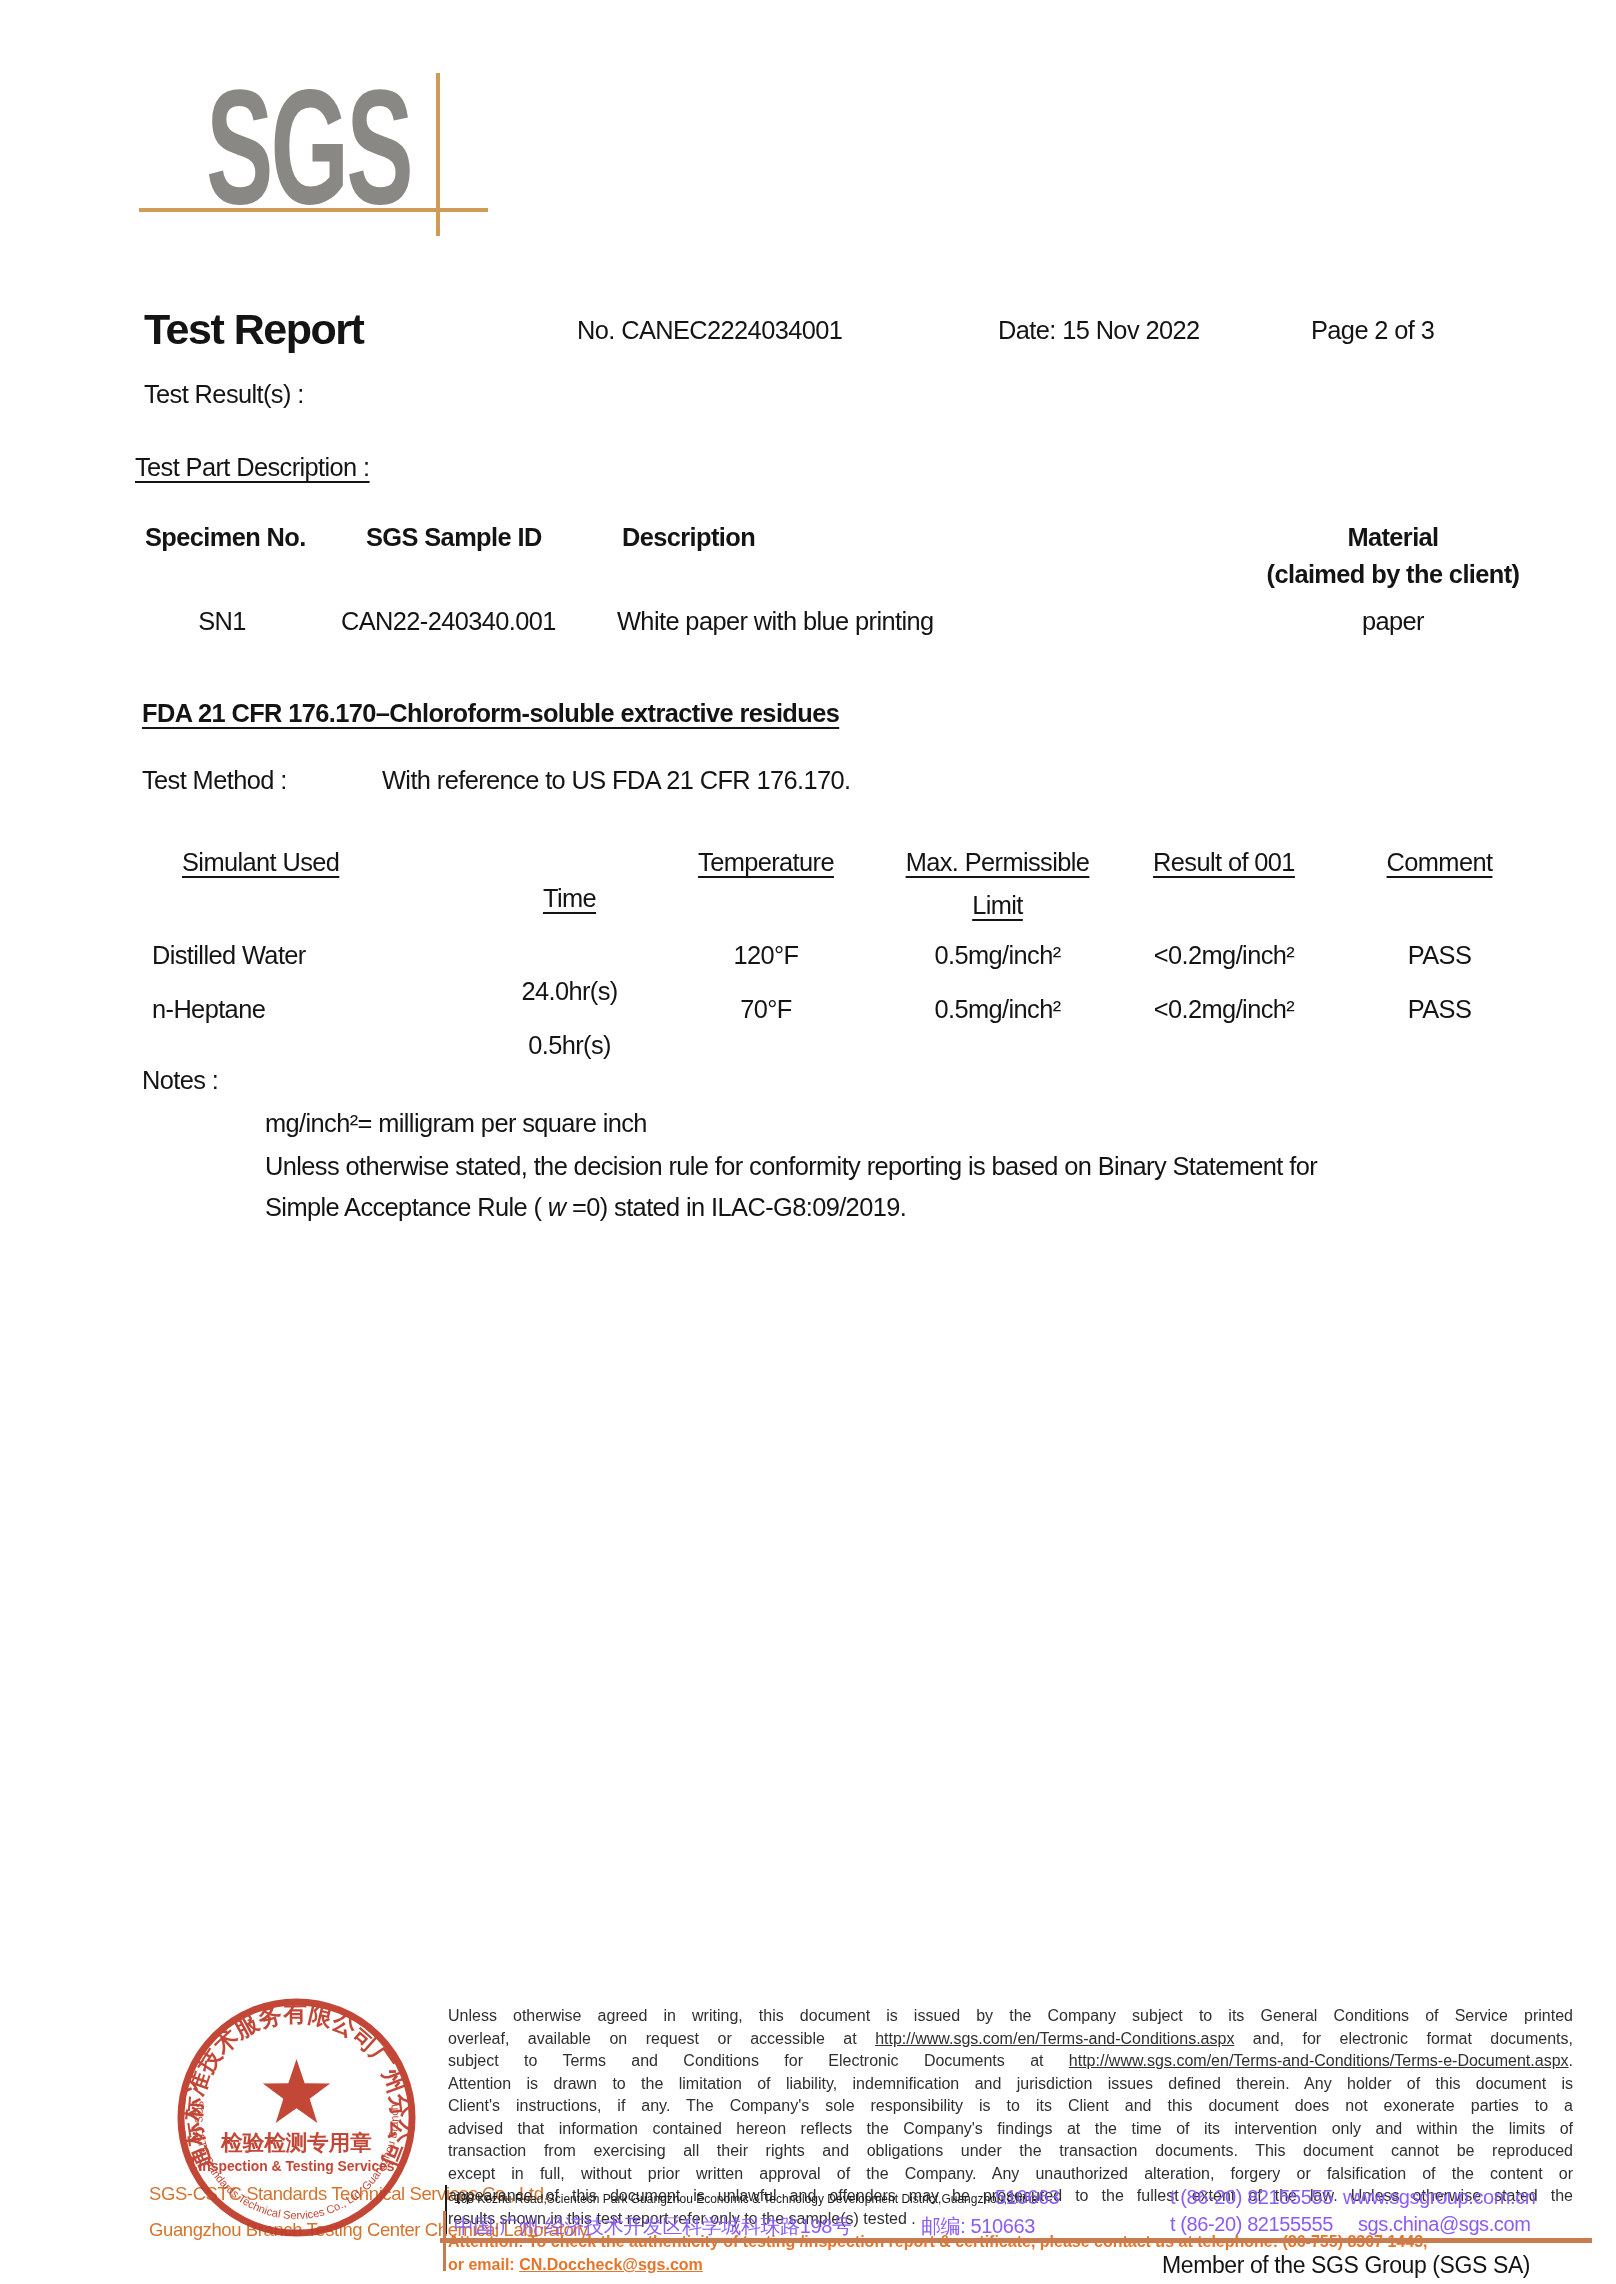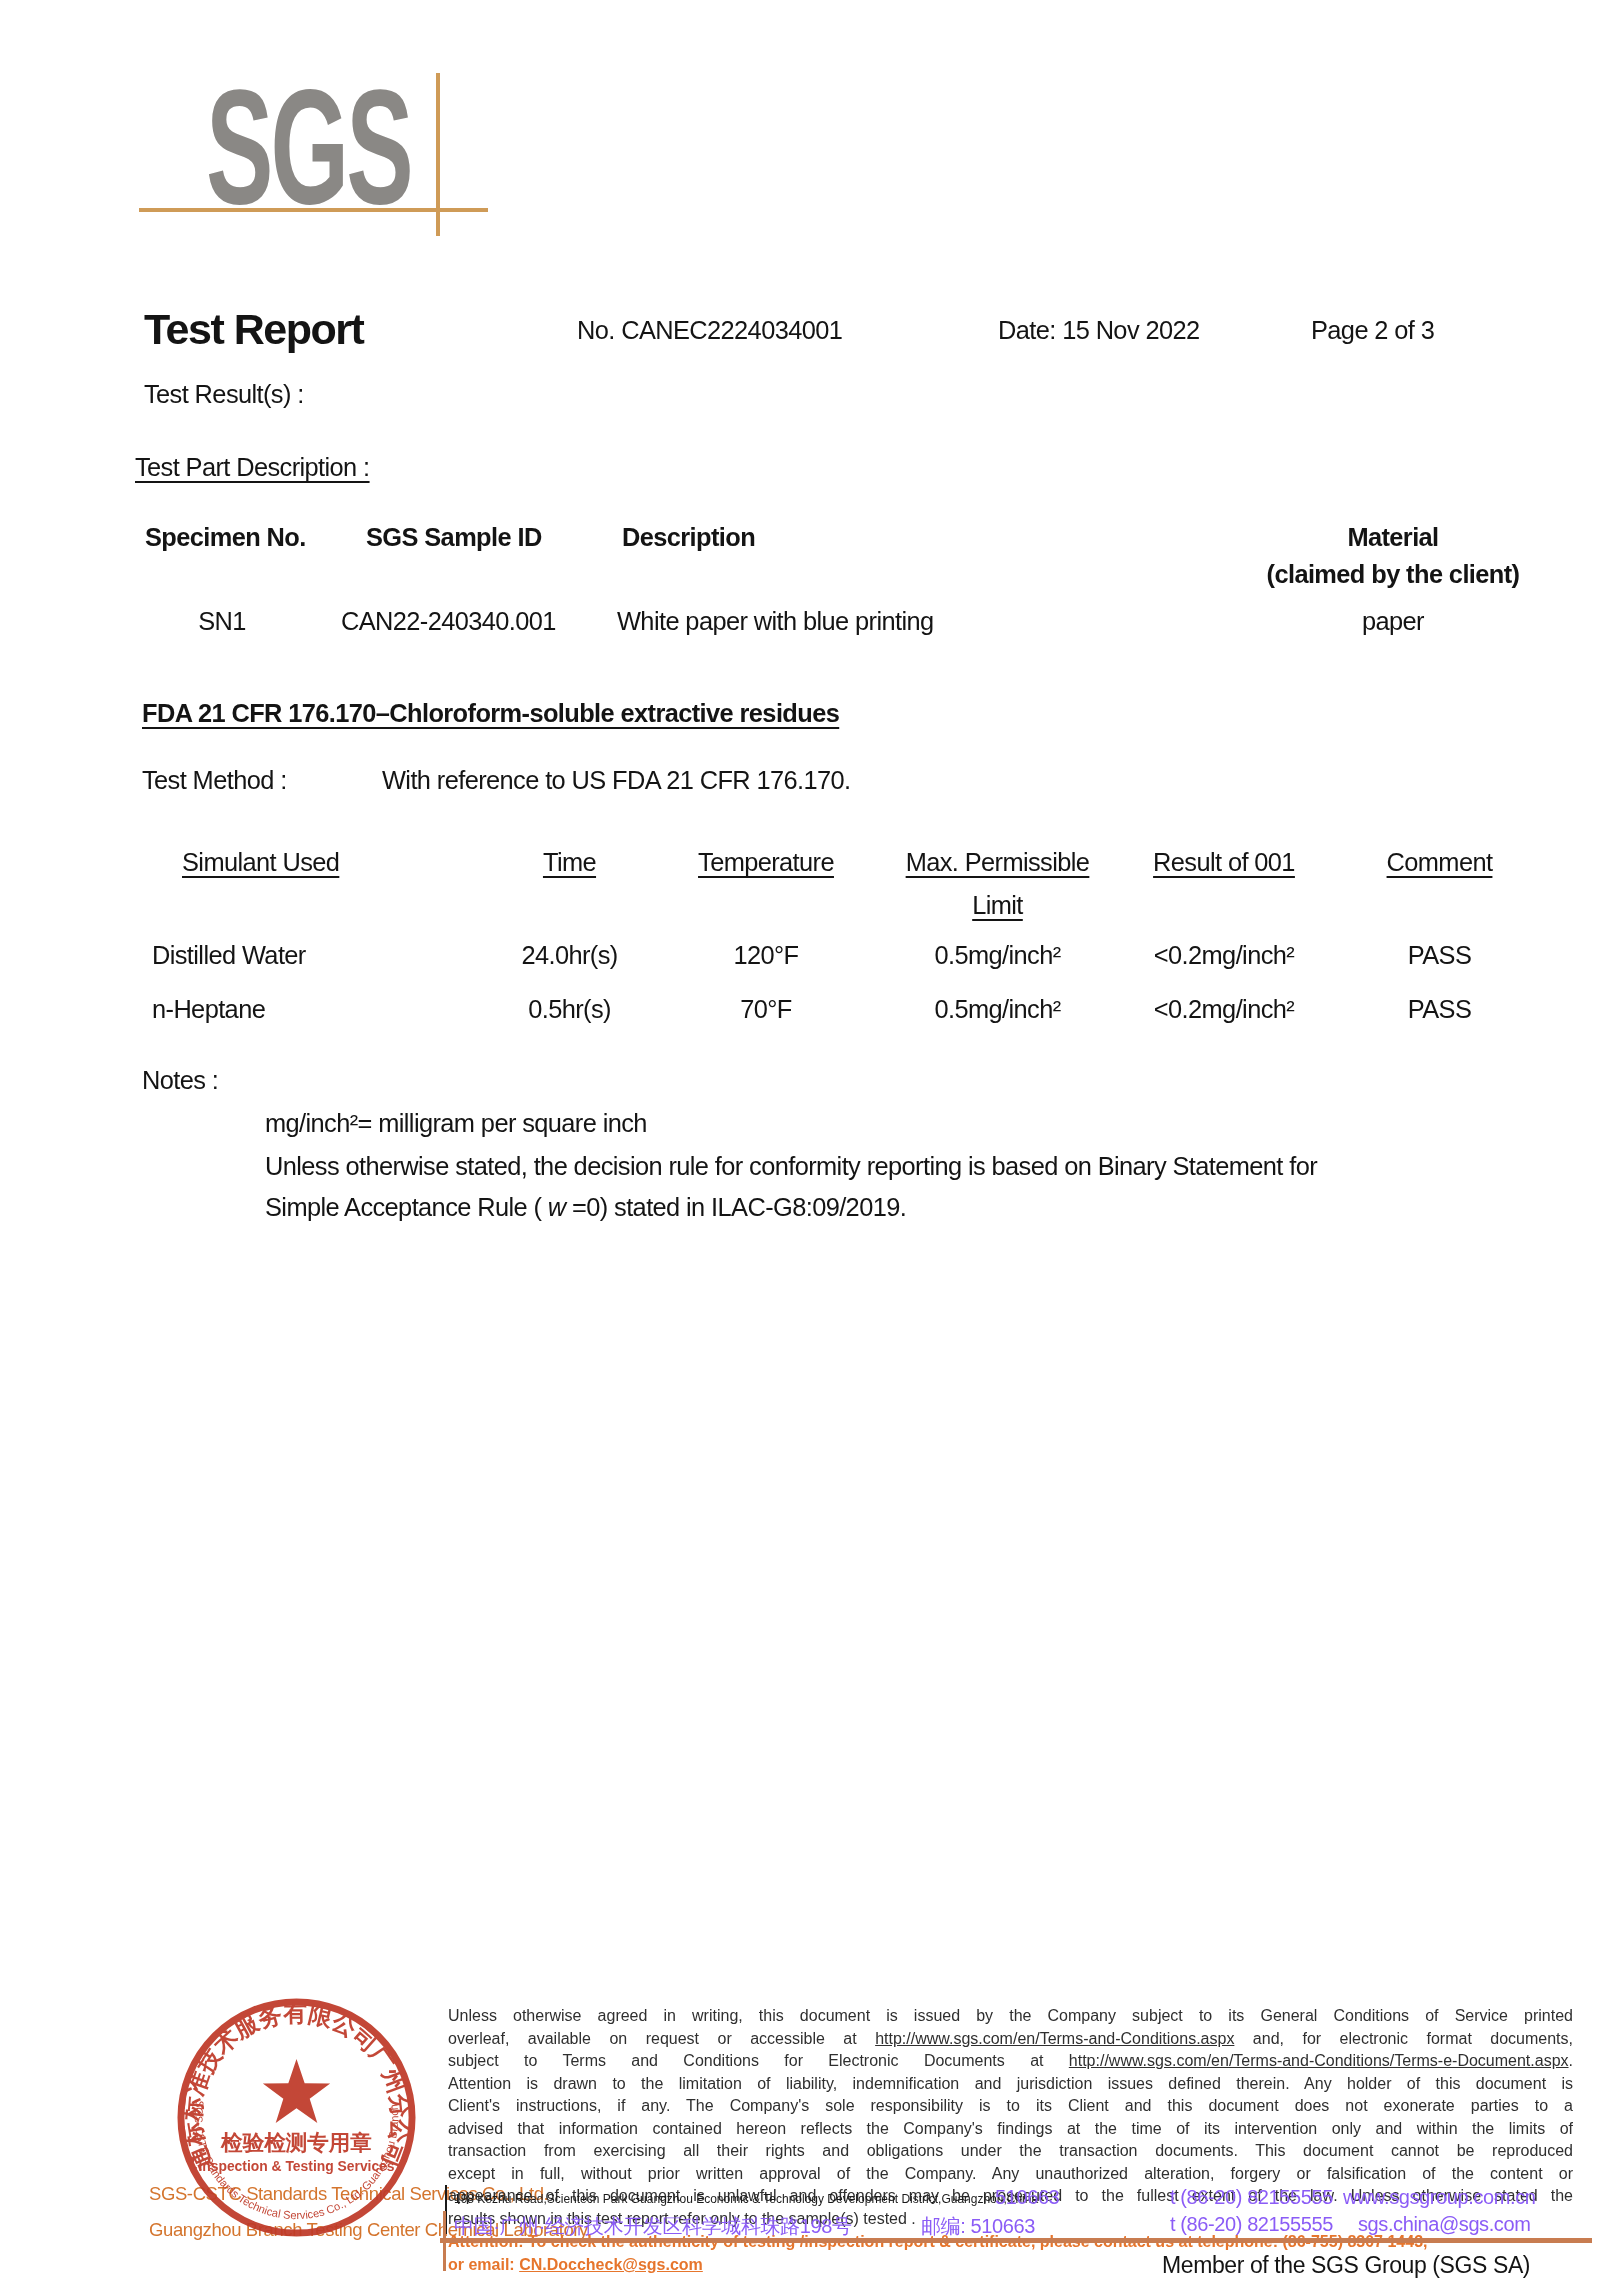--- a/index.html
+++ b/index.html
@@ -17,21 +17,21 @@
   
   .logo-text{
     font-weight:bold;color:#8a8885;font-size:163px;line-height:1;
     letter-spacing:-4.6px;transform:scaleX(0.62);transform-origin:left top;white-space:nowrap;
   }
   .tanline{background:#cf9b57;}
 
   
   .rt{font-size:25.4px;letter-spacing:-0.6px;white-space:nowrap;}
   .c1{left:152px;width:254px;}
-  .c2{left:454px;width:231px;text-align:center;}
+  .c2{left:454px;width:231px;text-align:center;margin-top:36px;}
   .c3{left:670px;width:192px;text-align:center;}
   .c4{left:878px;width:239px;text-align:center;}
   .c5{left:1124px;width:200px;text-align:center;}
   .c6{left:1355px;width:169px;text-align:center;}
 
   
   .legal{
     left:448px;top:2005px;width:1125px;font-size:16px;line-height:22.5px;
     color:#2f2f2f;letter-spacing:0;
   }

